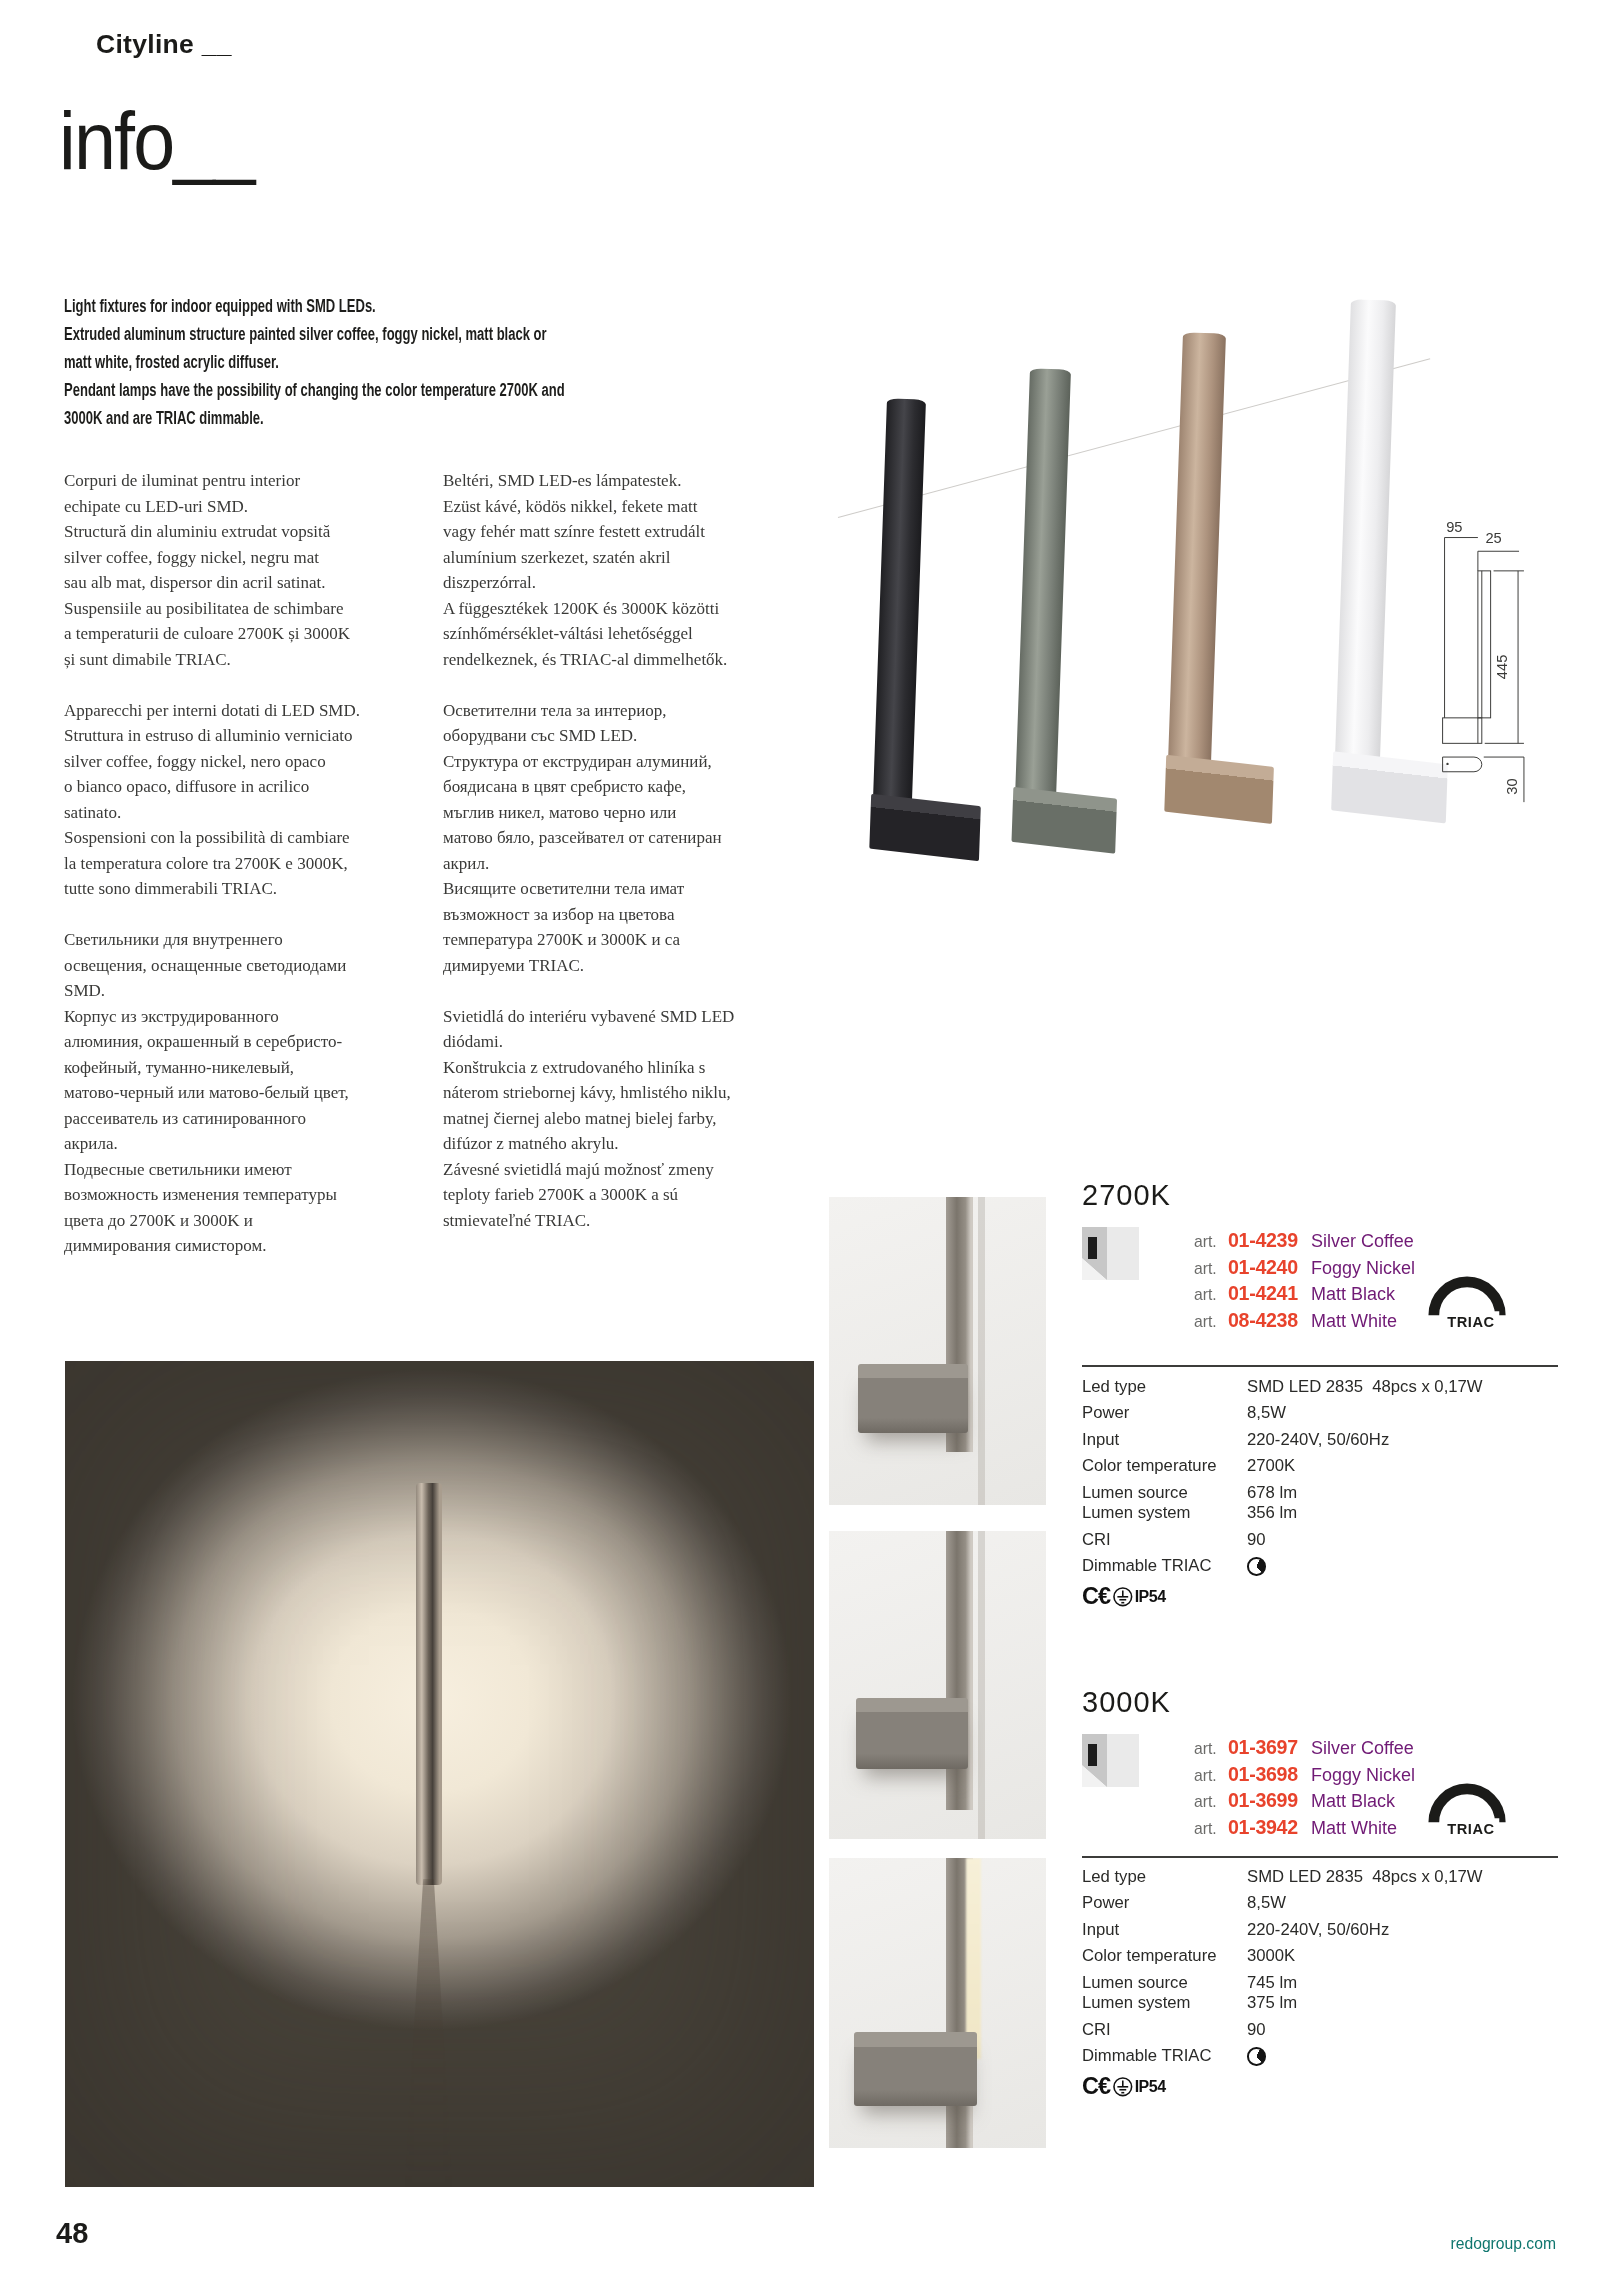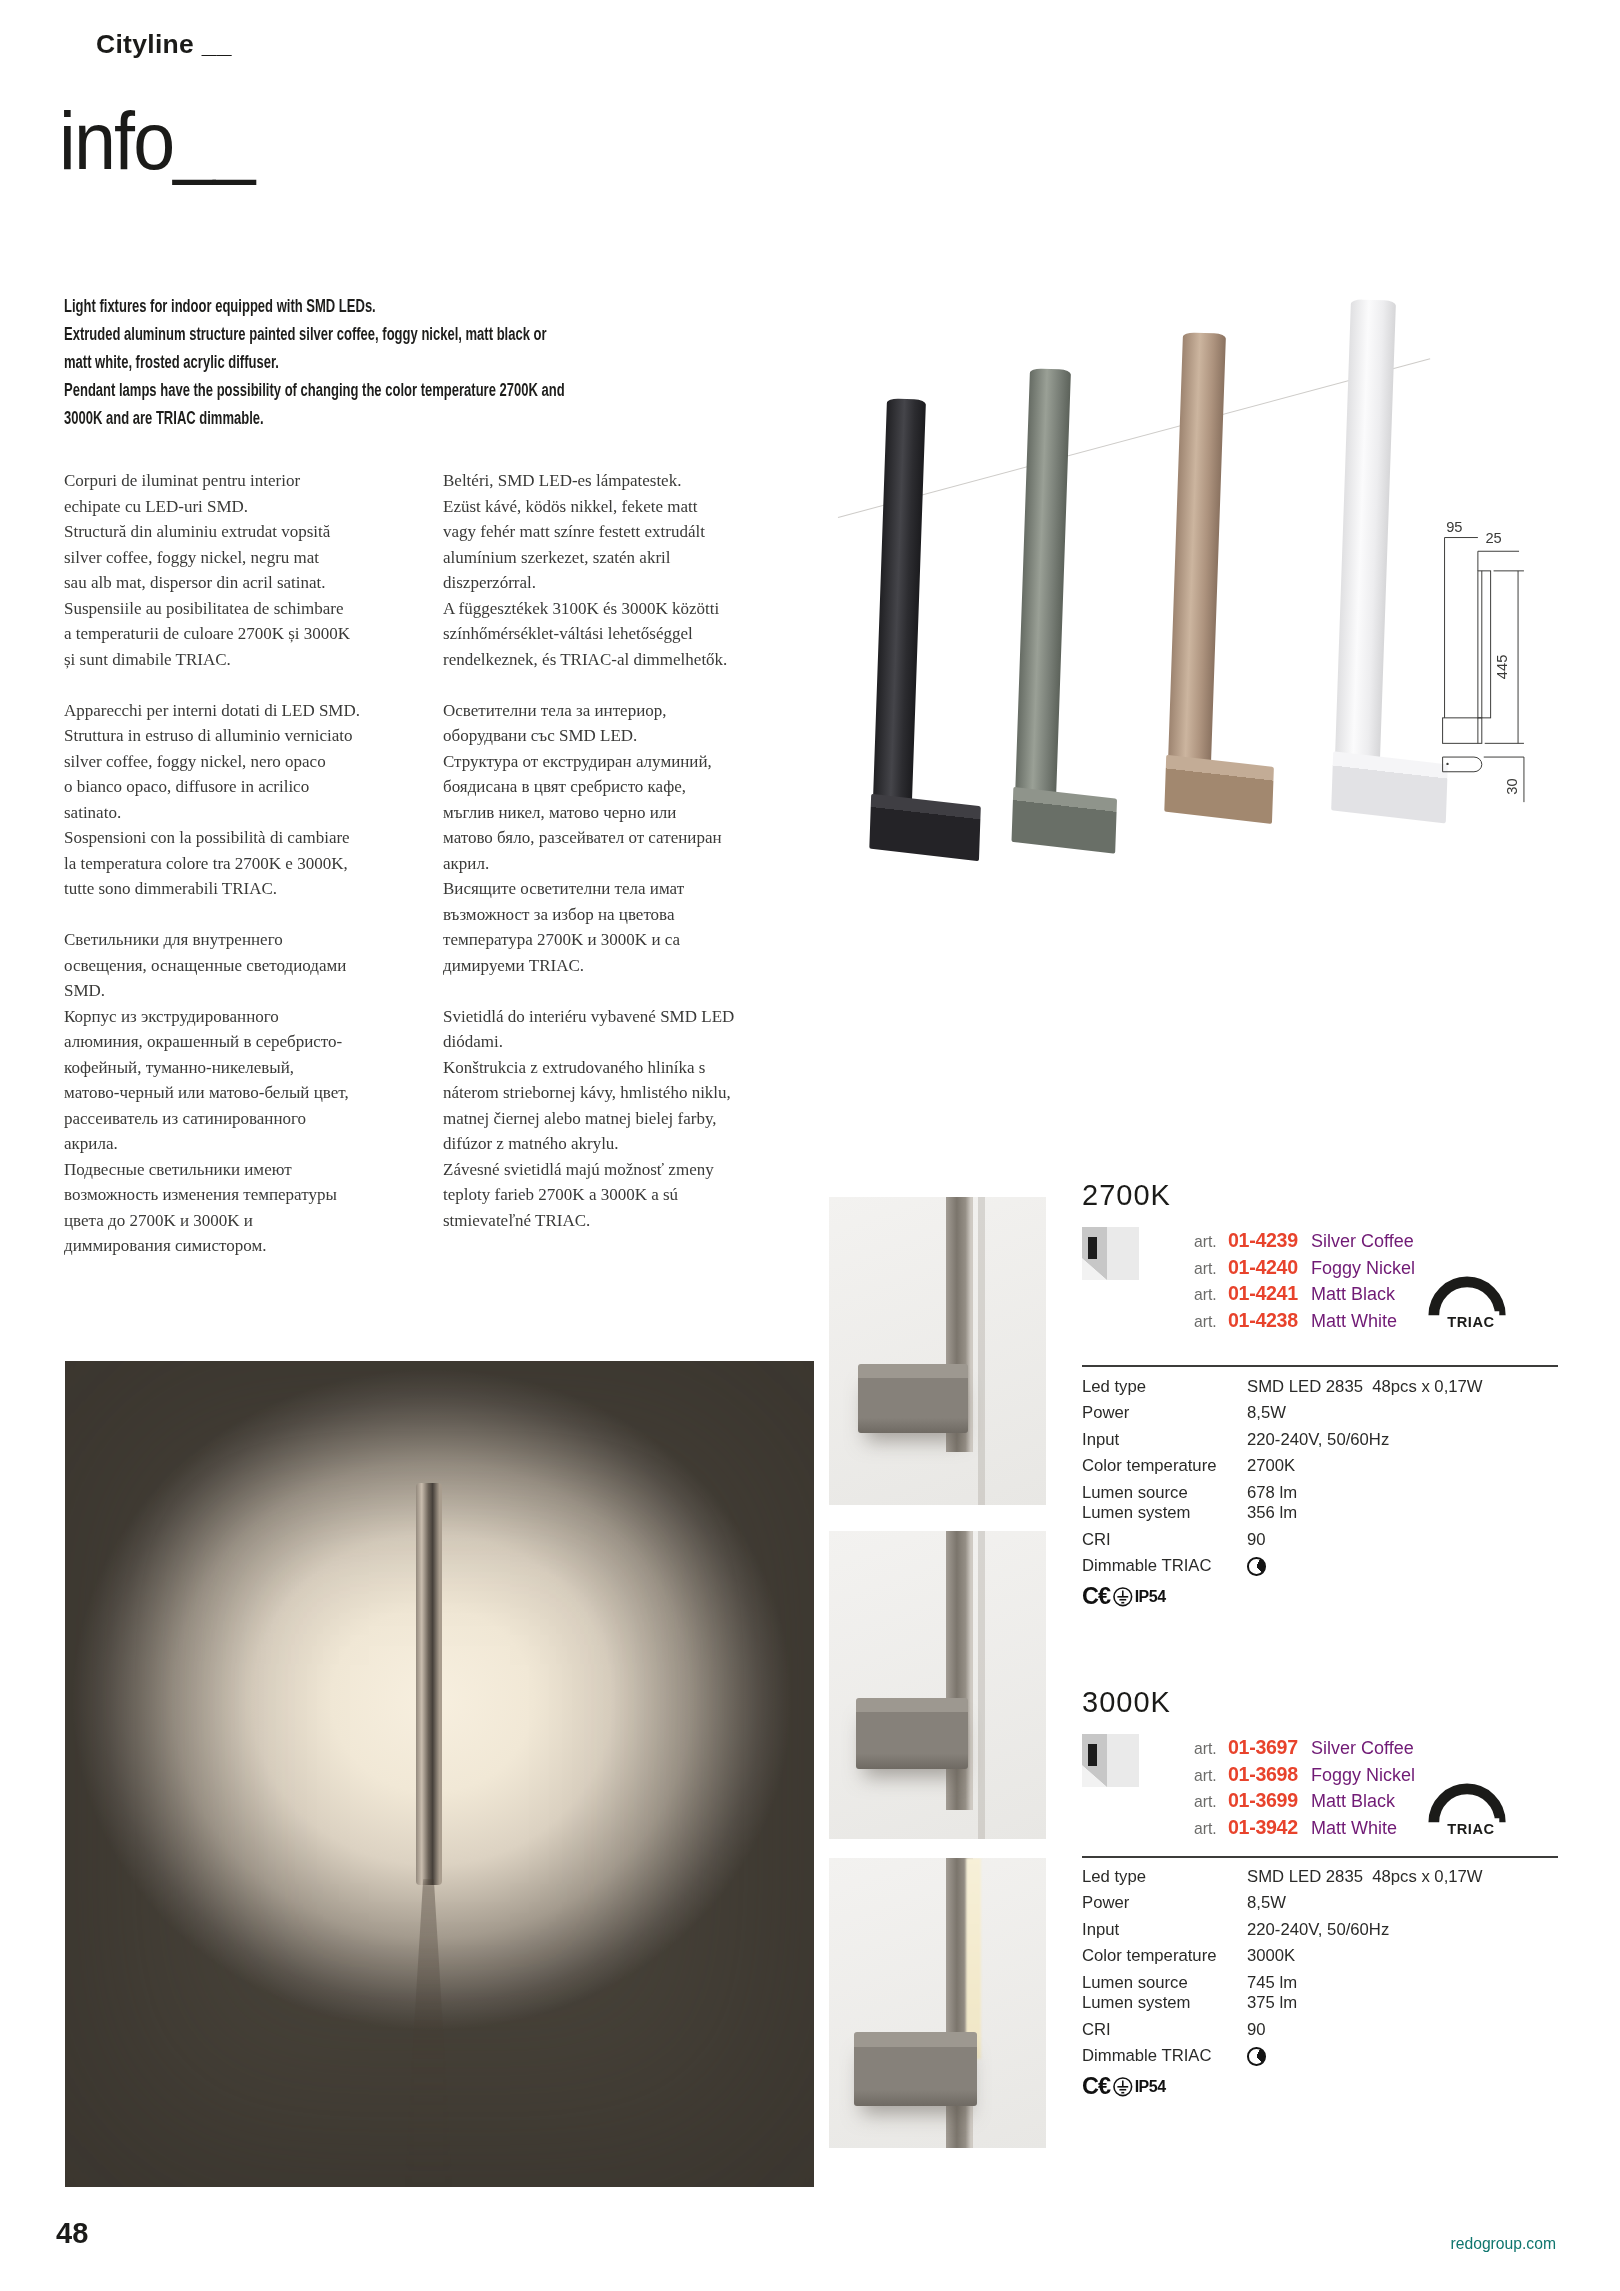--- a/index.html
+++ b/index.html
@@ -159,21 +159,21 @@
 возможность изменения температуры
 цвета до 2700K и 3000K и
 диммирования симистором.</p>
   </div>
   <div class="abs lang-col col2">
     <p>Beltéri, SMD LED-es lámpatestek.
 Ezüst kávé, ködös nikkel, fekete matt
 vagy fehér matt színre festett extrudált
 alumínium szerkezet, szatén akril
 diszperzórral.
-A függesztékek 3100K és 3000K közötti
+A függesztékek 1200K és 3000K közötti
 színhőmérséklet-váltási lehetőséggel
 rendelkeznek, és TRIAC-al dimmelhetők.</p>
     <p>Осветителни тела за интериор,
 оборудвани със SMD LED.
 Структура от екструдиран алуминий,
 боядисана в цвят сребристо кафе,
 мъглив никел, матово черно или
 матово бяло, разсейвател от сатениран
 акрил.
 Висящите осветителни тела имат
@@ -250,21 +250,21 @@
         <span class="art-code">01-4240</span>
         <span class="art-fin">Foggy Nickel</span>
       </div>
       <div class="art-row">
         <span class="art-pre">art.</span>
         <span class="art-code">01-4241</span>
         <span class="art-fin">Matt Black</span>
       </div>
       <div class="art-row">
         <span class="art-pre">art.</span>
-        <span class="art-code">01-4238</span>
+        <span class="art-code">08-4238</span>
         <span class="art-fin">Matt White</span>
       </div>
     </div>
     <svg class="triac-badge" width="84" height="59" viewBox="0 0 86 60">
       <path d="M7,44 A34,34 0 0 1 75,44" fill="none" stroke="#1b1b19" stroke-width="11"></path>
       <rect x="14" y="40" width="60" height="20" fill="#ffffff"></rect>
       <text x="45" y="56" text-anchor="middle">TRIAC</text>
     </svg>
     <div class="sep"></div>
     <div class="specs">

